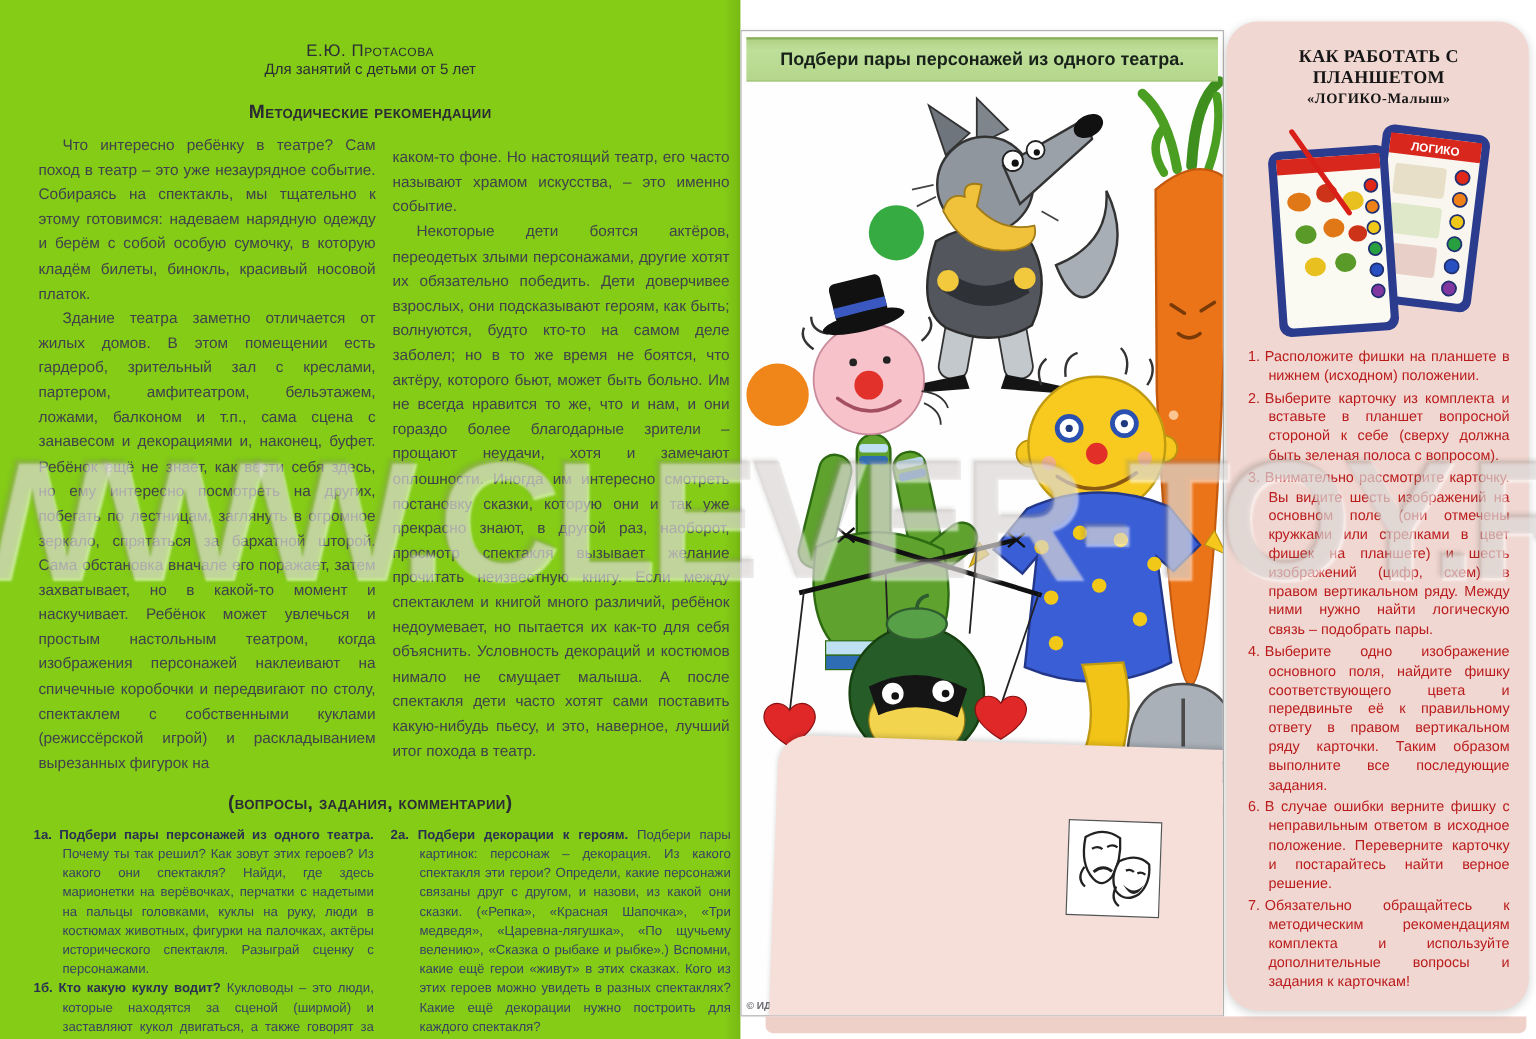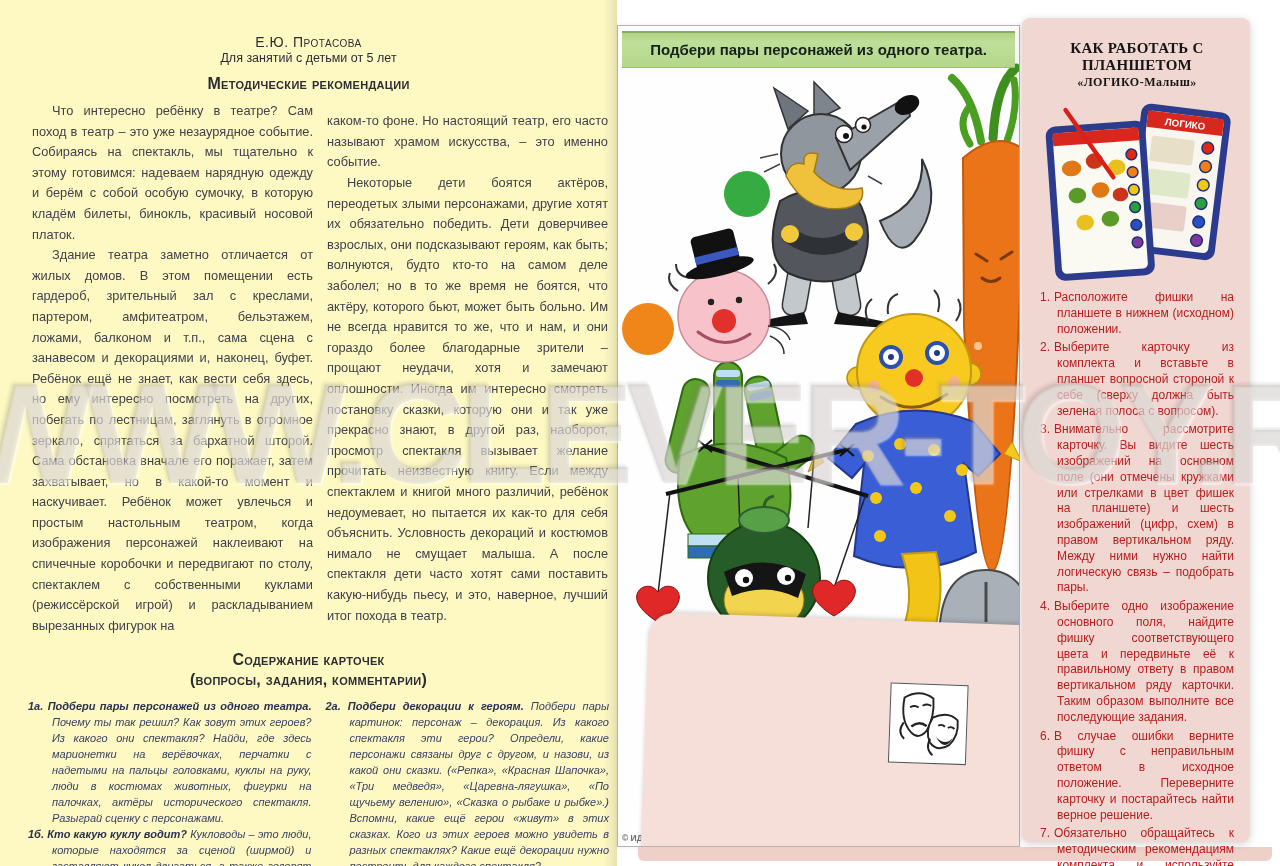--- a/index.html
+++ b/index.html
@@ -3,61 +3,61 @@
 <meta charset="utf-8">
 <style>
   html,body{margin:0;padding:0;}
   body{
     width:1280px;height:866px;position:relative;overflow:hidden;
     background:#ffffff;
     font-family:"Liberation Sans","DejaVu Sans",sans-serif;
     -webkit-font-smoothing:antialiased;
   }
   
-  .left-page{position:absolute;left:0;top:0;width:617px;height:866px;background:#fef9c3;}
+  .left-page{position:absolute;left:0;top:0;width:617px;height:866px;background:#84cc16;}
   .left-page .fold{position:absolute;right:0;top:0;width:14px;height:100%;
     background:linear-gradient(to right,rgba(0,0,0,0),rgba(0,0,0,0.09));}
   .lp-head{padding-top:34px;text-align:center;color:#2c2c34;}
   .lp-author{font-variant:small-caps;font-size:14px;letter-spacing:.5px;}
   .lp-title{font-size:18px;font-weight:bold;margin-top:2px;}
   .lp-subtitle{font-size:12.5px;margin-top:1px;}
   .lp-section{font-variant:small-caps;font-size:16px;font-weight:bold;letter-spacing:.3px;
-    text-align:center;margin-top:10px;color:#2c2c34;}
+    text-align:center;margin-top:20px;color:#2c2c34;}
   .lp-cols{display:flex;gap:14px;padding:8px 8px 0 32px;align-items:center;}
   .lp-col{width:281px;}
   .mp{margin:0;font-size:12.8px;line-height:20.6px;text-align:justify;color:#41414b;text-indent:20px;}
   .mp.noindent{text-indent:0;}
   .cards-head{margin-top:14px;}
   .cards-head .lp-section{margin-top:0;line-height:20px;}
   .cards-cols{display:flex;gap:14px;padding:8px 8px 0 28px;}
   .cards-col{width:284px;}
   .card-item{margin:0;font-size:11px;line-height:16px;text-align:justify;color:#3a4260;
-    padding-left:24px;text-indent:-24px;font-style:italic;}
+    padding-left:24px;text-indent:-24px;}
   .ci-num,.ci-lead{font-weight:bold;color:#2a3050;}
   
   .qcard{position:absolute;left:617px;top:25px;width:403px;height:822px;background:#fefefe;
     border:1px solid #b3b3b3;box-sizing:border-box;overflow:hidden;box-shadow:0 0 4px rgba(0,0,0,.08);}
   .banner{position:absolute;left:4px;right:4px;top:5px;height:37px;line-height:37px;
     background:linear-gradient(#aed080,#bedf99 30%,#b4d68b);
     text-align:center;font-size:15px;font-weight:bold;color:#17211a;z-index:3;
     box-shadow:inset 0 2px 0 rgba(90,130,50,.45), inset 0 -1px 0 rgba(90,130,50,.3);}
   .illustration{position:absolute;left:0;top:0;width:403px;height:822px;z-index:1;}
   .overlay-card{position:absolute;left:31px;top:586px;width:384px;height:252px;
     background:#f5dfd8;border-top-left-radius:26px;z-index:4;
     transform:rotate(2deg);transform-origin:top left;
     box-shadow:0 -2px 4px rgba(0,0,0,.15);}
   .masks-box{position:absolute;left:244px;top:62px;width:76px;height:78px;background:#fff;
     border:1.5px solid #555;}
   .copyright{position:absolute;left:4px;bottom:3px;font-size:8.5px;color:#6a6a72;z-index:2;font-weight:bold;}
   
   .pink-strip{position:absolute;left:638px;top:847px;width:634px;height:14px;background:#eed0c9;
     border-radius:0 0 6px 6px;}
   
-  .panel{position:absolute;left:1022px;top:18px;width:228px;height:824px;background:#f1d7d1;
-    border-radius:8px;box-shadow:0 2px 8px rgba(0,0,0,.18);box-sizing:border-box;
+  .panel{position:absolute;left:1022px;top:18px;width:252px;height:824px;background:#f1d7d1;
+    border-radius:26px;box-shadow:0 2px 8px rgba(0,0,0,.18);box-sizing:border-box;
     padding:22px 16px 0 18px;}
   .panel-title{font-family:"Liberation Serif","DejaVu Serif",serif;text-align:center;color:#161616;}
   .pt1{font-size:15px;font-weight:bold;letter-spacing:.3px;}
   .pt2{font-size:12px;font-weight:bold;letter-spacing:.5px;margin-top:1px;}
   .tablets{display:block;margin:6px auto 8px auto;}
   .step{font-size:12px;line-height:15.8px;text-align:justify;color:#b91c1c;
     padding-left:17px;text-indent:-17px;margin-bottom:3px;}
   .step-num{padding-right:4px;}
   
   .watermark{position:absolute;left:-42px;top:352px;width:1400px;z-index:50;pointer-events:none;
@@ -78,21 +78,20 @@
     <div class="lp-col">
       <p class="mp">Что интересно ребёнку в театре? Сам поход в театр – это уже незаурядное событие. Собираясь на спектакль, мы тщательно к этому готовимся: надеваем нарядную одежду и берём с собой особую сумочку, в которую кладём билеты, бинокль, красивый носовой платок.</p>
       <p class="mp">Здание театра заметно отличается от жилых домов. В этом помещении есть гардероб, зрительный зал с креслами, партером, амфитеатром, бельэтажем, ложами, балконом и т.п., сама сцена с занавесом и декорациями и, наконец, буфет. Ребёнок ещё не знает, как вести себя здесь, но ему интересно посмотреть на других, побегать по лестницам, заглянуть в огромное зеркало, спрятаться за бархатной шторой. Сама обстановка вначале его поражает, затем захватывает, но в какой-то момент и наскучивает. Ребёнок может увлечься и простым настольным театром, когда изображения персонажей наклеивают на спичечные коробочки и передвигают по столу, спектаклем с собственными куклами (режиссёрской игрой) и раскладыванием вырезанных фигурок на</p>
     </div>
     <div class="lp-col">
       <p class="mp noindent">каком-то фоне. Но настоящий театр, его часто называют храмом искусства, – это именно событие.</p>
       <p class="mp">Некоторые дети боятся актёров, переодетых злыми персонажами, другие хотят их обязательно победить. Дети доверчивее взрослых, они подсказывают героям, как быть; волнуются, будто кто-то на самом деле заболел; но в то же время не боятся, что актёру, которого бьют, может быть больно. Им не всегда нравится то же, что и нам, и они гораздо более благодарные зрители – прощают неудачи, хотя и замечают оплошности. Иногда им интересно смотреть постановку сказки, которую они и так уже прекрасно знают, в другой раз, наоборот, просмотр спектакля вызывает желание прочитать неизвестную книгу. Если между спектаклем и книгой много различий, ребёнок недоумевает, но пытается их как-то для себя объяснить. Условность декораций и костюмов нимало не смущает малыша. А после спектакля дети часто хотят сами поставить какую-нибудь пьесу, и это, наверное, лучший итог похода в театр.</p>
     </div>
   </div>
   <div class="cards-head">
-    <div class="lp-section">Содержание карточек</div>
     <div class="lp-section">(вопросы, задания, комментарии)</div>
   </div>
   <div class="cards-cols">
     <div class="cards-col">
       <p class="card-item"><b class="ci-num">1а.</b> <b class="ci-lead">Подбери пары персонажей из одного театра.</b> <span>Почему ты так решил? Как зовут этих героев? Из какого они спектакля? Найди, где здесь марионетки на верёвочках, перчатки с надетыми на пальцы головками, куклы на руку, люди в костюмах животных, фигурки на палочках, актёры исторического спектакля. Разыграй сценку с персонажами.</span></p>
       <p class="card-item"><b class="ci-num">1б.</b> <b class="ci-lead">Кто какую куклу водит?</b> <span>Кукловоды – это люди, которые находятся за сценой (ширмой) и заставляют кукол двигаться, а также говорят за них (произносят реплики). Верёвочки, которые привязаны к куклам, перепутаны. Нужно найти, какая из них к какой кукле ведёт. Иначе спектакль не начнётся. Как ты думаешь, о чём эта постановка? Расскажи. Помогите детям придумать начало спектакля – это почти всегда самый трудный момент в сочинении историй.</span></p>
     </div>
     <div class="cards-col">
       <p class="card-item"><b class="ci-num">2а.</b> <b class="ci-lead">Подбери декорации к героям.</b> <span>Подбери пары картинок: персонаж – декорация. Из какого спектакля эти герои? Определи, какие персонажи связаны друг с другом, и назови, из какой они сказки. («Репка», «Красная Шапочка», «Три медведя», «Царевна-лягушка», «По щучьему велению», «Сказка о рыбаке и рыбке».) Вспомни, какие ещё герои «живут» в этих сказках. Кого из этих героев можно увидеть в разных спектаклях? Какие ещё декорации нужно построить для каждого спектакля?</span></p>
 

